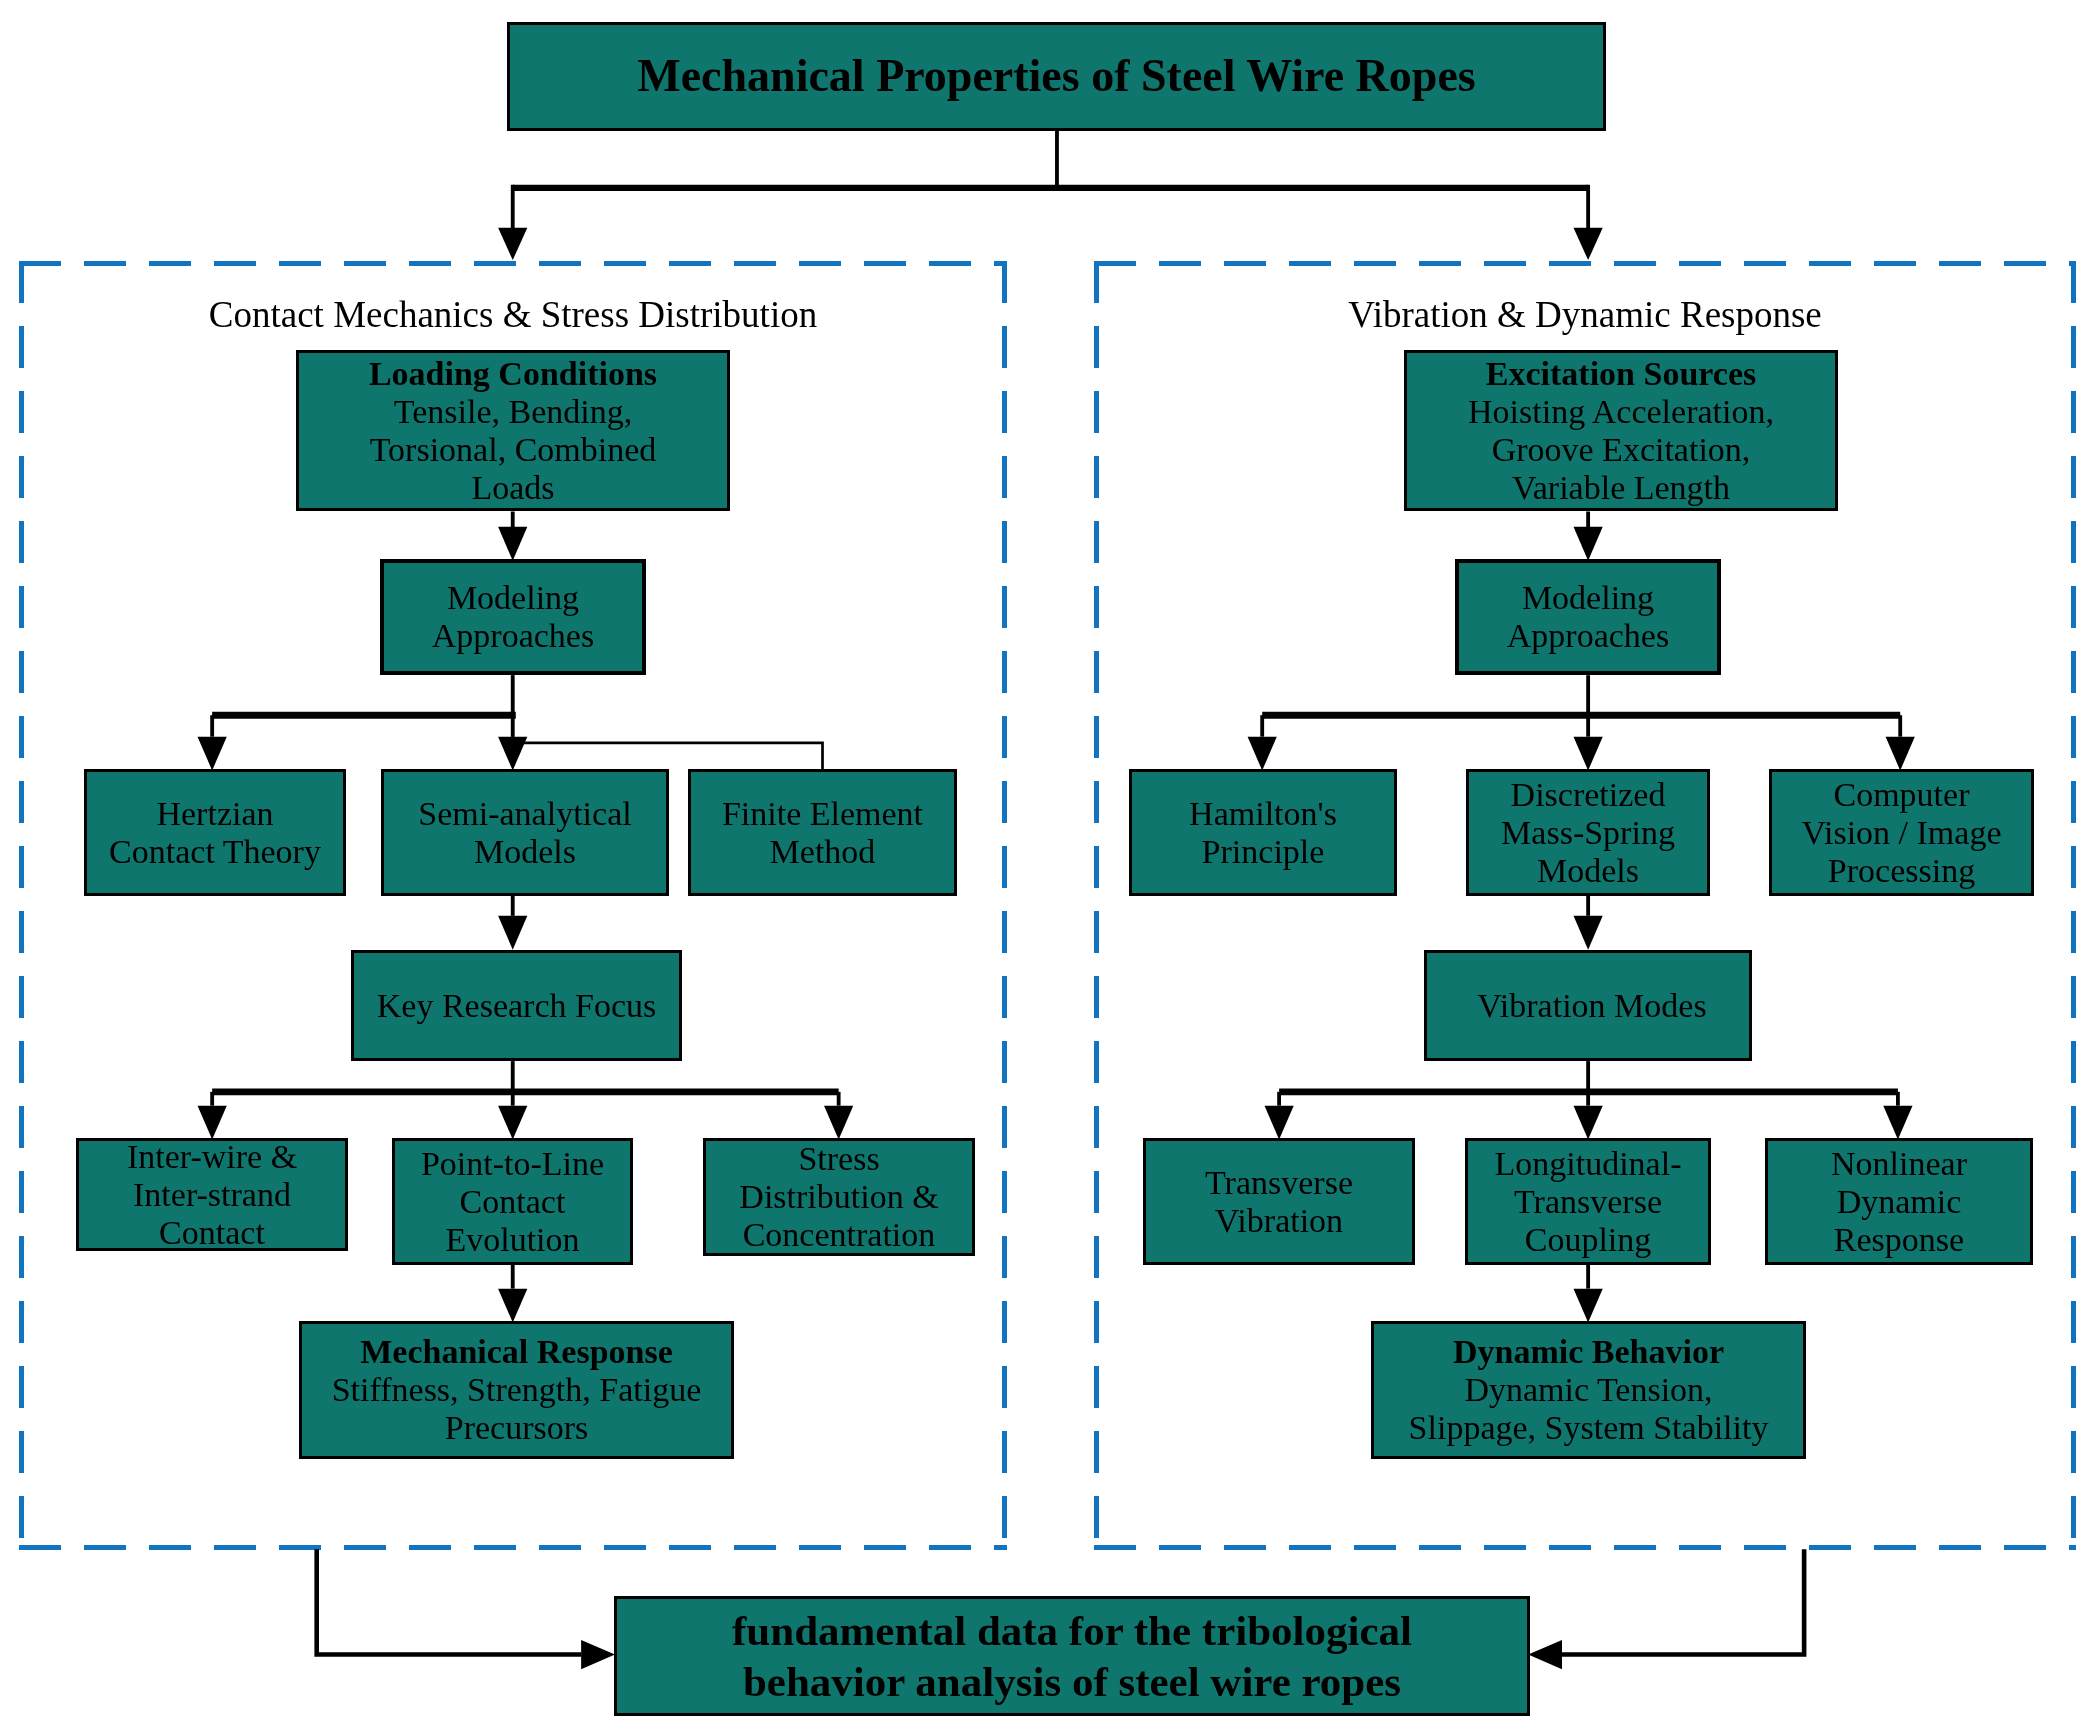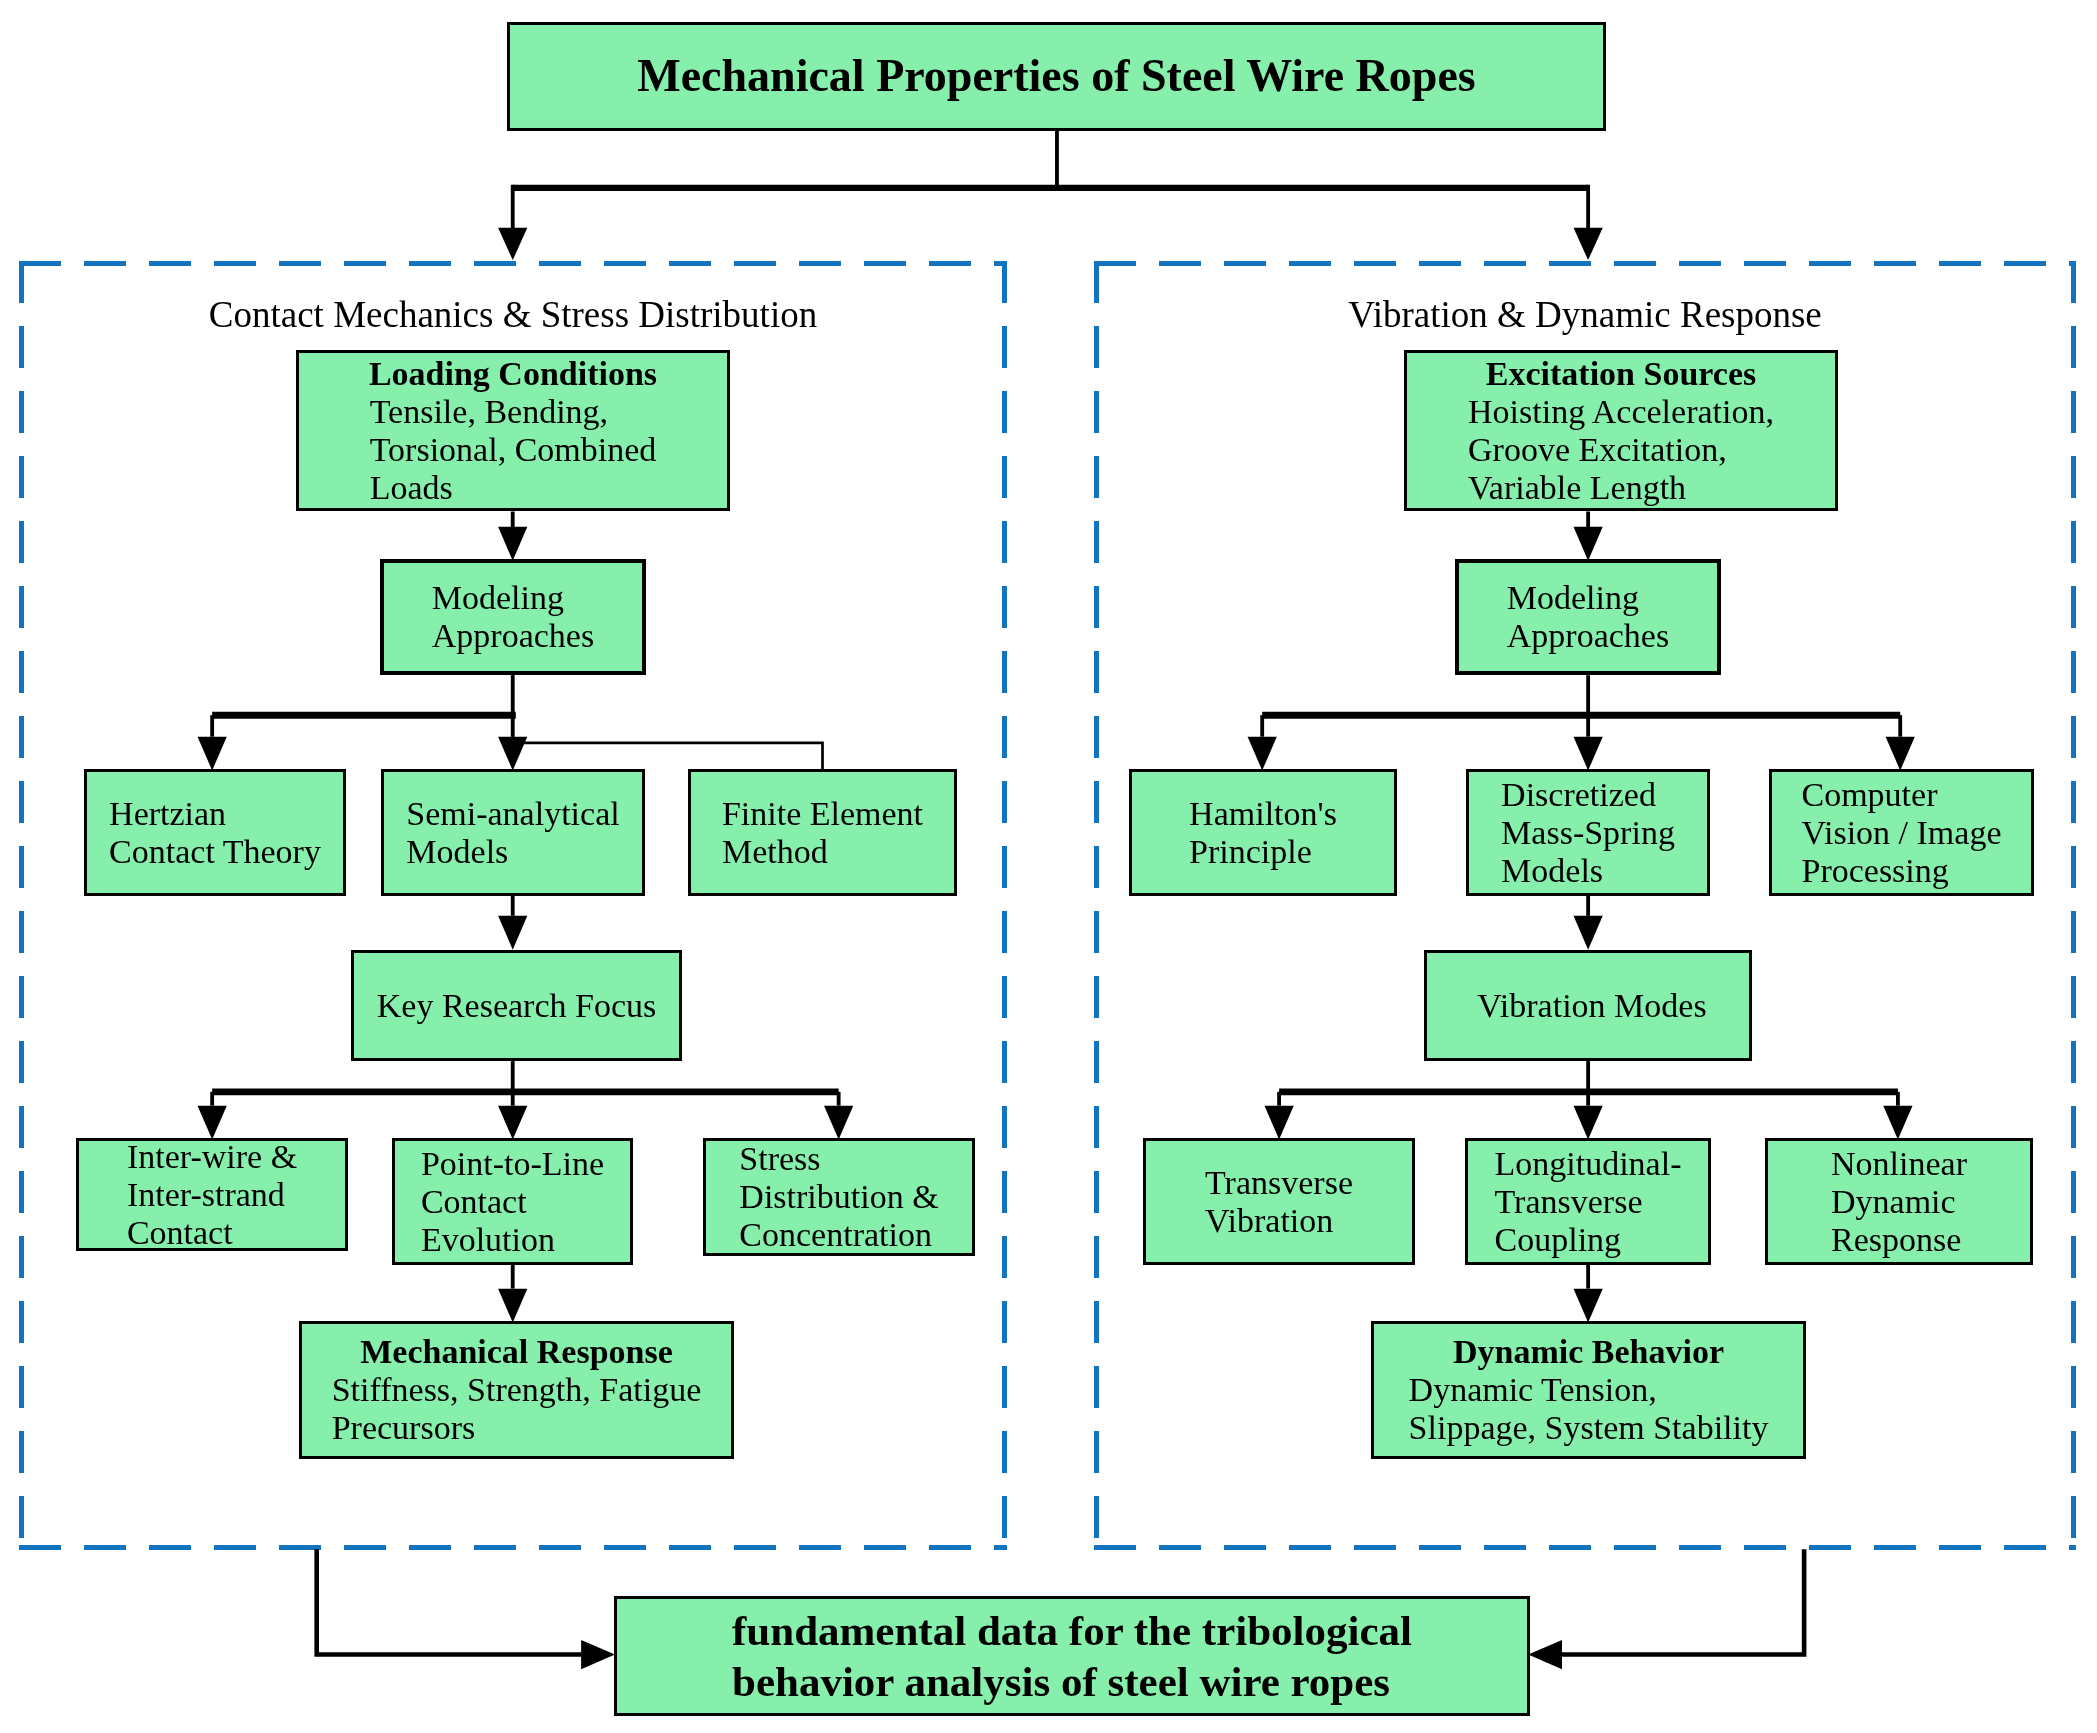--- a/index.html
+++ b/index.html
@@ -4,23 +4,23 @@
 <style>
   :root { --panel-blue: #1273be; --line-black: #000000; --bg: #ffffff; }
   * { box-sizing: border-box; }
   html, body { margin: 0; padding: 0; background: var(--bg); }
   body { width: 2097px; height: 1734px; overflow: hidden;
          font-family: "Liberation Serif", "DejaVu Serif", serif; color: #000; }
   .canvas { position: relative; width: 2097px; height: 1734px; background: var(--bg); }
 
   svg.connectors { position: absolute; left: 0; top: 0; z-index: 1; }
 
-  .node { position: absolute; z-index: 2; background: #86efac; border: 3.1px solid #000;
+  .node { position: absolute; z-index: 2; background: #0f766e; border: 3.1px solid #000;
           display: flex; flex-direction: column; align-items: center; justify-content: center;
-          font-size: 34px; line-height: 38px; white-space: pre-line; }
+          text-align: center; font-size: 34px; line-height: 38px; white-space: pre-line; }
   .node .head { font-weight: bold; }
   .node.b5 { border-width: 3.8px; }
   .node.b6 { border-width: 4.6px; }
 
   .title-node { font-size: 46px; font-weight: bold; line-height: 1.1; }
   .output-node { font-size: 43px; font-weight: bold; line-height: 51px; }
 
   .panel { position: absolute; z-index: 0; background: transparent; }
   .panel .edge { position: absolute; }
   .panel .e-top, .panel .e-bottom { left: 0; right: 0; height: 5.4px;
@@ -120,21 +120,21 @@
   <div class="node b5" style="left:296px; top:350px; width:434px; height:161px;">
     <div class="head">Loading Conditions</div>
     <div class="body">Tensile, Bending,
 Torsional, Combined
 Loads</div>
   </div>
   <div class="node b6" style="left:380px; top:559px; width:266px; height:116px;">Modeling
 Approaches</div>
   <div class="node" style="left:84px; top:769px; width:262px; height:127px;">Hertzian
 Contact Theory</div>
-  <div class="node" style="left:381px; top:769px; width:264px; height:127px;">Semi-analytical
+  <div class="node" style="left:381px; top:769px; width:288px; height:127px;">Semi-analytical
 Models</div>
   <div class="node" style="left:688px; top:769px; width:269px; height:127px;">Finite Element
 Method</div>
   <div class="node" style="left:351px; top:950px; width:331px; height:111px;">Key Research Focus</div>
   <div class="node" style="left:76px; top:1138px; width:272px; height:113px;">Inter-wire &amp;
 Inter-strand
 Contact</div>
   <div class="node" style="left:392px; top:1138px; width:241px; height:127px;">Point-to-Line
 Contact
 Evolution</div>

